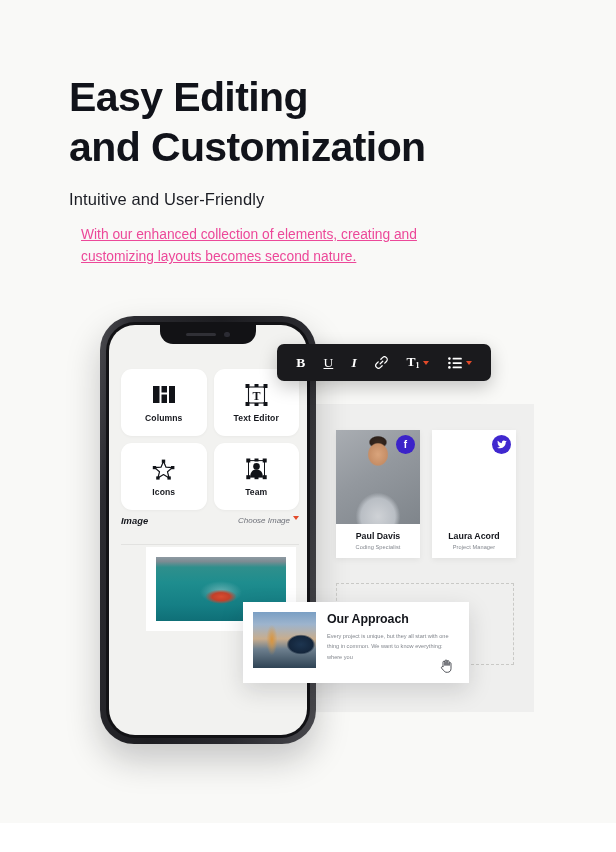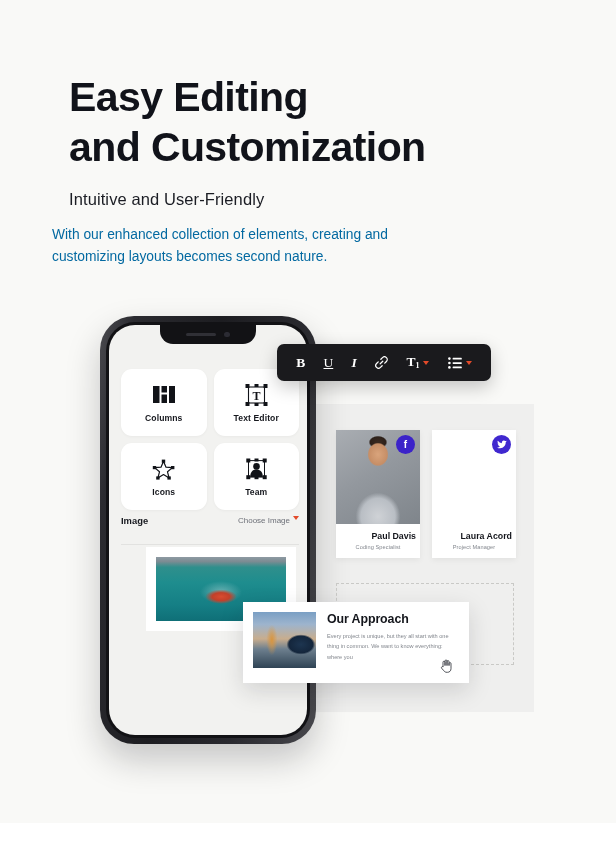--- a/index.html
+++ b/index.html
@@ -42,26 +42,27 @@
     position: absolute;
     left: 69px;
     top: 190px;
     font-size: 16.5px;
     font-weight: normal;
     color: #1b1d24;
     letter-spacing: 0.1px;
   }
   .body-copy {
     position: absolute;
-    left: 52px;
+    left: 81px;
     top: 224px;
     width: 385px;
     font-size: 13.8px;
     line-height: 1.62;
-    color: #0369a1;
+    color: #ec4899;
+    text-decoration: underline;
   }
 
   
   .canvas-panel {
     position: absolute;
     left: 212px;
     top: 404px;
     width: 322px;
     height: 308px;
     background: #efefee;
@@ -150,20 +151,21 @@
   .image-row {
     position: absolute;
     left: 12px;
     top: 190px;
     width: 178px;
     display: flex;
     align-items: center;
     justify-content: space-between;
     padding-bottom: 18px;
     border-bottom: 1px solid #e2e2e0;
+    font-style: italic;
   }
   .image-row-label { font-size: 9.4px; font-weight: bold; color: #16181e; }
   .choose-image {
     font-size: 8px;
     color: #6d7078;
     display: flex;
     align-items: flex-start;
     gap: 3px;
   }
   .caret-red {
@@ -278,21 +280,20 @@
   .badge-tw { background: #4028cf; }
   .team-meta {
     padding: 7px 4px 8px;
     text-align: center;
   }
   .team-name {
     font-size: 8.8px;
     font-weight: bold;
     color: #14161c;
     margin-bottom: 3px;
-    text-align: right;
   }
   .team-role {
     font-size: 5.6px;
     color: #83878e;
     letter-spacing: 0.1px;
   }
 
   
   .dropzone {
     position: absolute;

